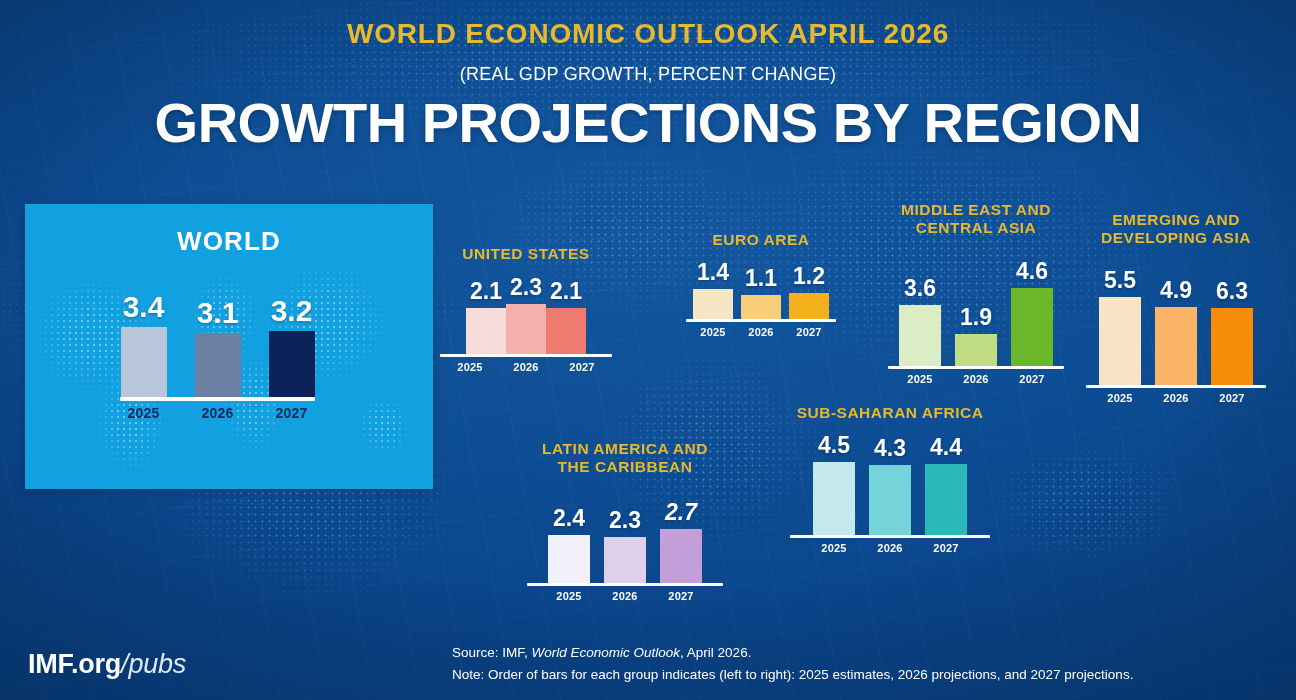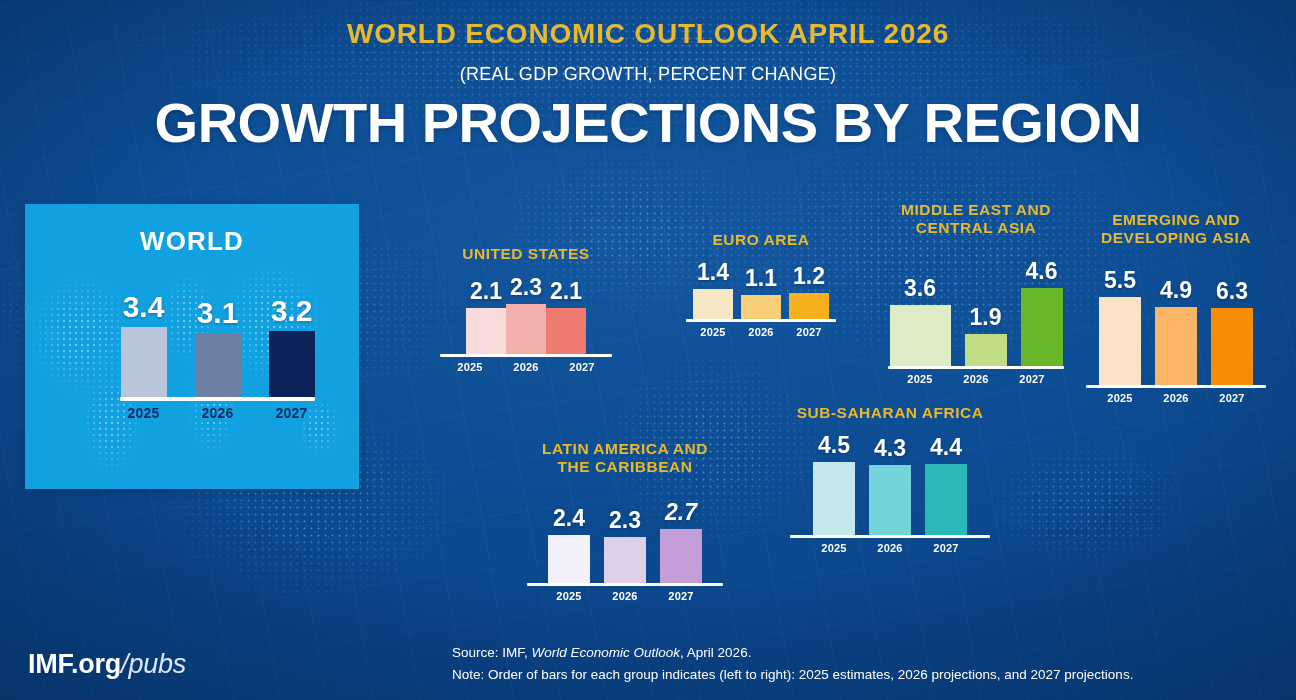--- a/index.html
+++ b/index.html
@@ -68,21 +68,21 @@
     text-shadow:0 2px 5px rgba(0,0,0,.22);
   }
   #subtitle{
     margin-top:14px;
     color:#ffffff;font-size:18px;font-weight:normal;letter-spacing:.3px;
     text-transform:uppercase;
   }
 
   
   #world-panel{
-    position:absolute;left:25px;top:204px;width:334px;height:285px;
+    position:absolute;left:25px;top:204px;width:408px;height:285px;
     background:#12a1e0;
     box-shadow:0 2px 10px rgba(0,0,0,.18);
     overflow:hidden;z-index:4;
   }
   #world-panel .wp-map{
     position:absolute;inset:0;
     background-image:
       radial-gradient(circle, rgba(255,255,255,.42) 0.9px, transparent 1.3px);
     background-size:6px 6px;
     -webkit-mask-image:
@@ -247,21 +247,21 @@
   </div>
 </div>
 
 <div class="panel" style="left:888px;top:201px;width:176px;">
   <div class="panel-title">
     <div>MIDDLE EAST AND</div>
     <div>CENTRAL ASIA</div>
   </div>
   <div class="chart" style="margin-top:22px;">
     <div class="bars" style="gap: 14px;">
-        <div class="bar-col" style="width: 61px;">
+        <div class="bar-col" style="width: 42px;">
           <div class="bar-val">3.6</div>
           <div class="bar-rect" style="height: 61px; background: rgb(220, 236, 196);"></div>
         </div>
         <div class="bar-col" style="width: 42px;">
           <div class="bar-val">1.9</div>
           <div class="bar-rect" style="height: 32px; background: rgb(192, 221, 132);"></div>
         </div>
         <div class="bar-col" style="width: 42px;">
           <div class="bar-val">4.6</div>
           <div class="bar-rect" style="height: 78px; background: rgb(106, 183, 42);"></div>

